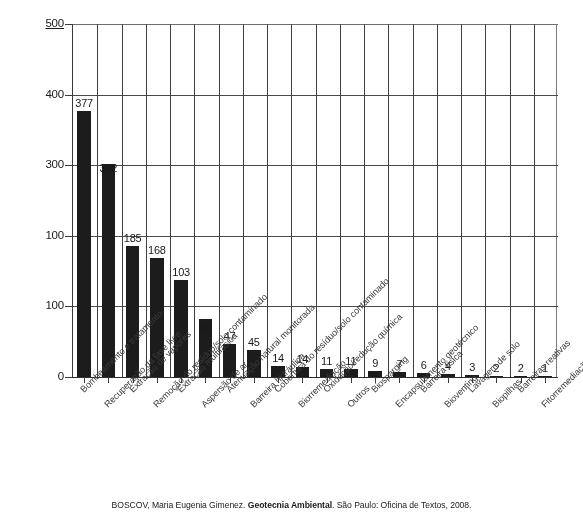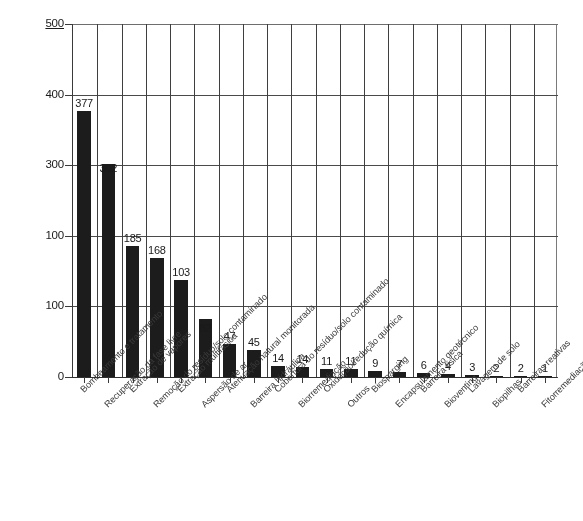--- a/index.html
+++ b/index.html
@@ -242,20 +242,23 @@
       <div class="xlab" style="left: 373.125px; top: 9px;">Biosparging</div>
       <div class="xlab" style="left: 397.375px; top: 24px;">Encapsulamento geotécnico</div>
       <div class="xlab" style="left: 421.625px; top: 9px;">Barreira física</div>
       <div class="xlab" style="left: 445.875px; top: 24px;">Bioventing</div>
       <div class="xlab" style="left: 470.125px; top: 9px;">Lavagem de solo</div>
       <div class="xlab" style="left: 494.375px; top: 24px;">Biopilhas</div>
       <div class="xlab" style="left: 518.625px; top: 9px;">Barreiras reativas</div>
       <div class="xlab" style="left: 542.875px; top: 24px;">Fitorremediação</div>
     </div>
 
+  <div id="caption">
+    <span class="cap-seg">BOSCOV, Maria Eugenia Gimenez. </span><b class="cap-seg">Geotecnia Ambiental</b><span class="cap-seg">. São Paulo: Oficina de Textos, 2008.</span>
+  </div>
 
 <div class="ytick" style="top: 377px;"></div>
     <div class="ytick" style="top: 306.4px;"></div>
     <div class="ytick" style="top: 235.8px;"></div>
     <div class="ytick" style="top: 165.2px;"></div>
     <div class="ytick" style="top: 94.6px;"></div>
     <div class="ytick" style="top: 24px;"></div>
   </div>
 
 </body></html>

